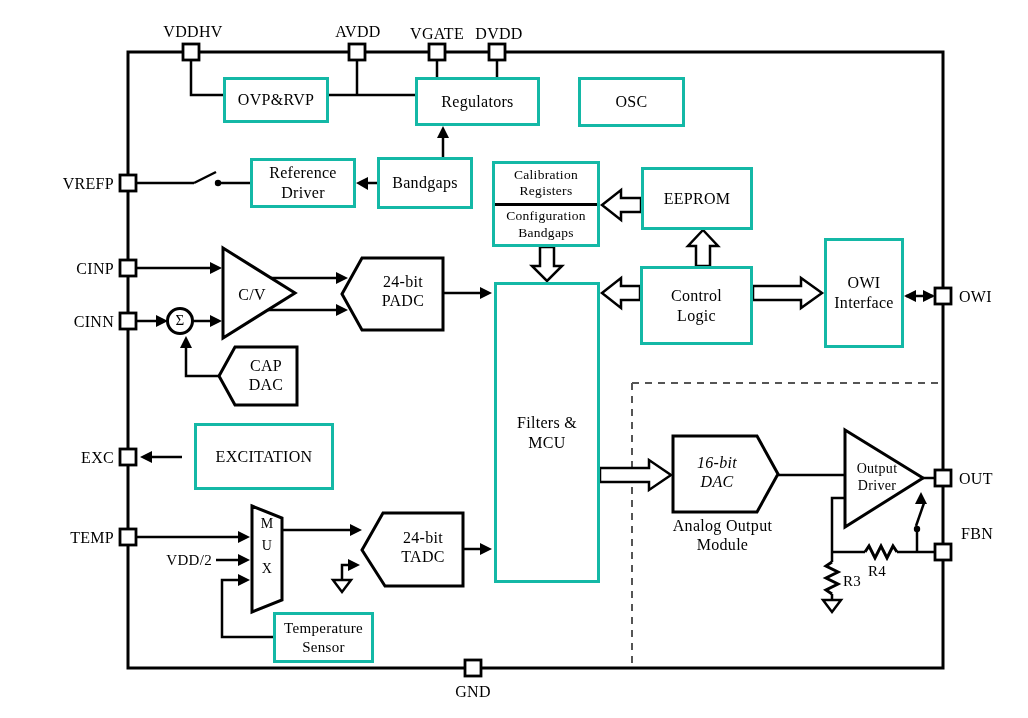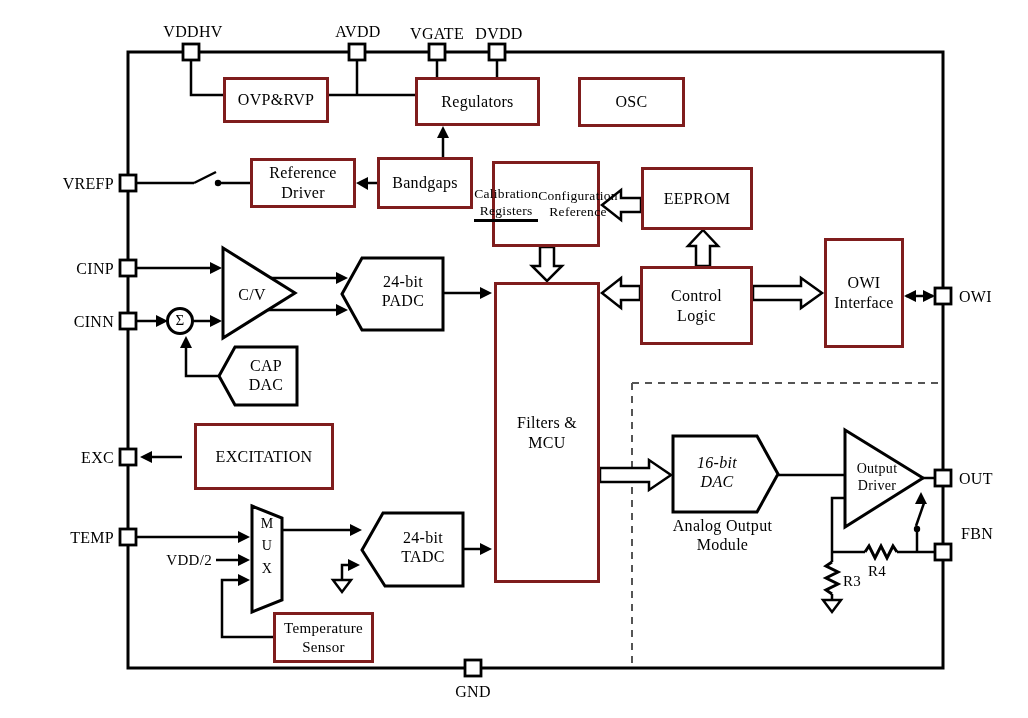--- a/index.html
+++ b/index.html
@@ -1,26 +1,26 @@
 <!DOCTYPE html>
 <html><head>
 <meta charset="utf-8">
 <style>
   html,body{margin:0;padding:0;background:#fff;}
   .canvas{position:relative;width:1028px;height:718px;background:#fff;overflow:hidden;
           font-family:"Liberation Serif", serif;color:#000;}
   svg{position:absolute;left:0;top:0;}
-  .box{position:absolute;border:3px solid #7f1d1d;background:#fff;box-sizing:border-box;
+  .box{position:absolute;border:3px solid #14b8a6;background:#fff;box-sizing:border-box;
        display:flex;align-items:center;justify-content:center;text-align:center;
        font-size:16px;line-height:1.22;letter-spacing:.3px;white-space:pre-line;}
   .lbl{position:absolute;text-align:center;font-size:16px;line-height:1.2;
        letter-spacing:.3px;white-space:pre-line;}
   .r{text-align:right;}
   .l{text-align:left;}
-  .reg{flex-direction:row;padding:0;font-size:13.5px;}
+  .reg{flex-direction:column;padding:0;font-size:13.5px;}
   .reg .half{flex:1;width:100%;display:flex;align-items:center;justify-content:center;white-space:pre-line;}
   .reg .half:first-child{border-bottom:3px solid #000;}
   .mux-txt{line-height:1.6;font-size:14px;}
   .drv{font-size:14px;line-height:1.2;}
 </style>
 </head>
 <body>
 
 <div class="canvas">
 
@@ -140,21 +140,21 @@
 <div class="box" style="left:415px;top:77px;width:125px;height:49px;"><span>Regulators</span></div>
 <div class="box" style="left:578px;top:77px;width:107px;height:50px;"><span>OSC</span></div>
 <div class="box" style="left:250px;top:158px;width:106px;height:50px;"><span>Reference
 Driver</span></div>
 <div class="box" style="left:377px;top:157px;width:96px;height:52px;"><span>Bandgaps</span></div>
 
 <div class="box reg" style="left:492px;top:161px;width:108px;height:86px;">
   <div class="half"><span>Calibration
 Registers</span></div>
   <div class="half"><span>Configuration
-Reference</span></div>
+Bandgaps</span></div>
 </div>
 
 <div class="box" style="left:640px;top:266px;width:113px;height:79px;"><span>Control
 Logic</span></div>
 <div class="box" style="left:641px;top:167px;width:112px;height:63px;"><span>EEPROM</span></div>
 <div class="box" style="left:824px;top:238px;width:80px;height:110px;"><span>OWI
 Interface</span></div>
 <div class="box" style="left:494px;top:282px;width:106px;height:301px;"><span>Filters &amp;
 MCU</span></div>
 <div class="box" style="left:182px;top:423px;width:140px;height:67px;margin-left:12px;"><span>EXCITATION</span></div>

